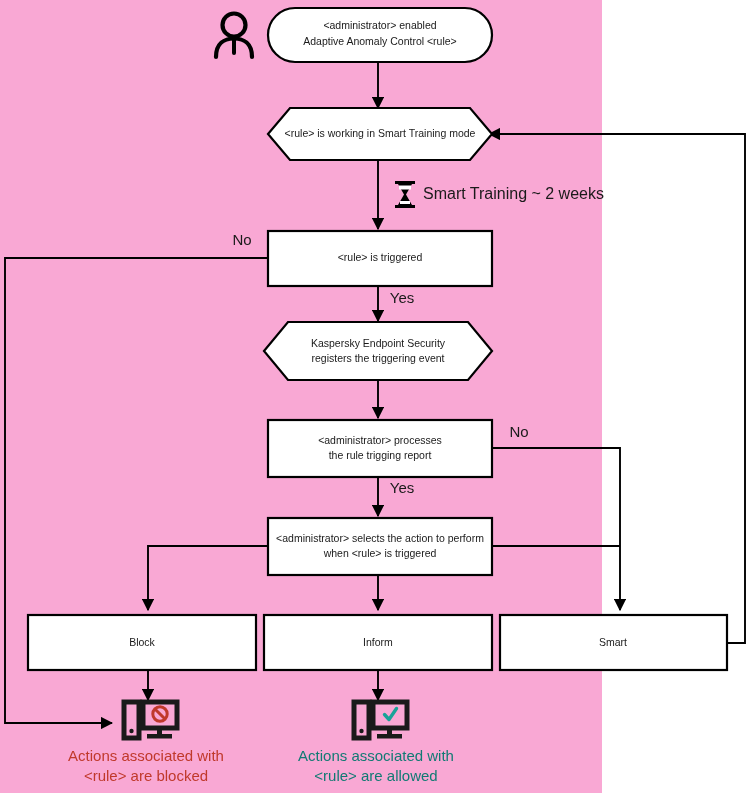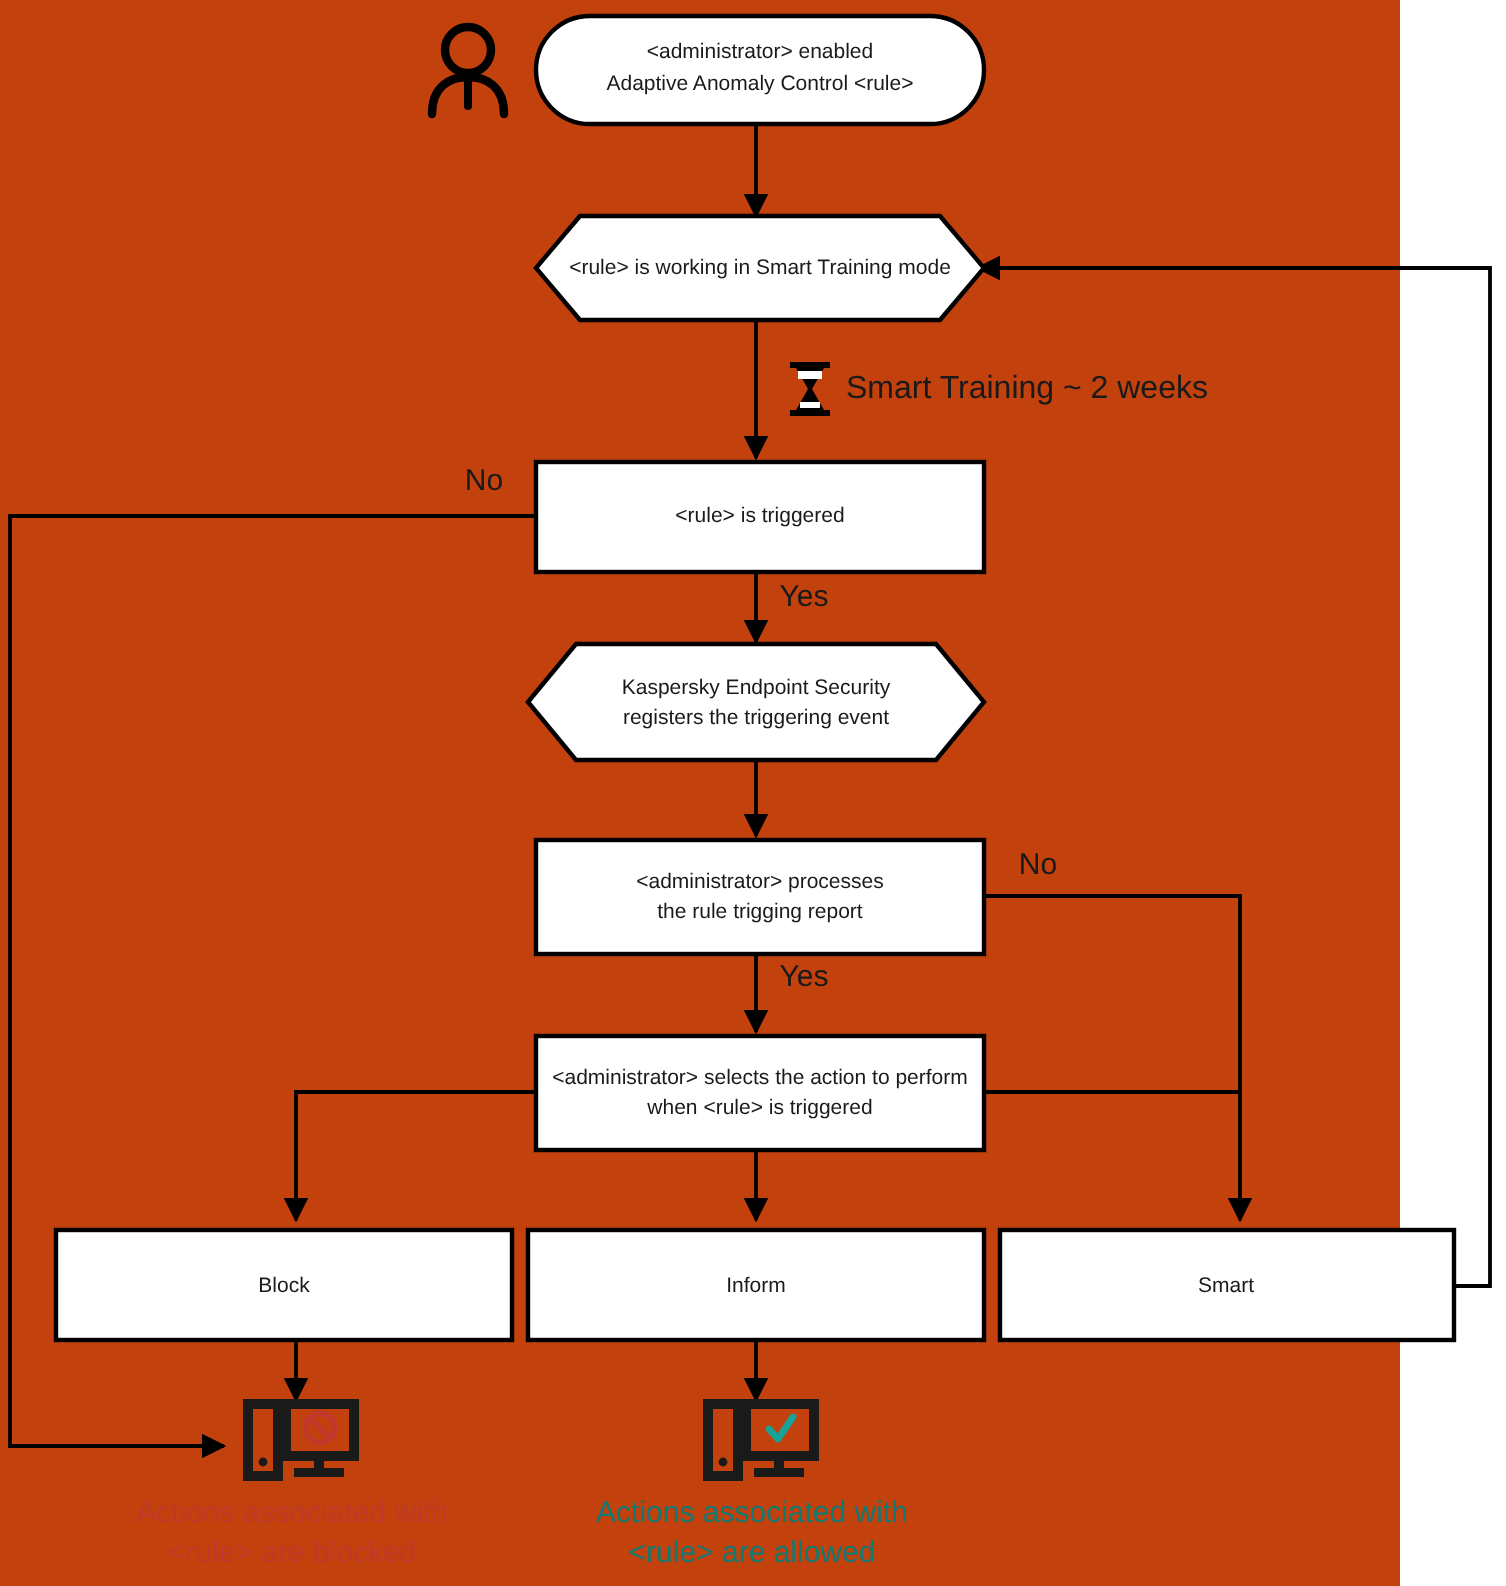--- a/index.html
+++ b/index.html
@@ -8,23 +8,23 @@
     background: #ffffff;
   }
   body {
     width: 753px;
     height: 793px;
     font-family: "Liberation Sans", sans-serif;
     overflow: hidden;
   }
   #canvas {
     position: relative;
-    width: 700px;
+    width: 602px;
     height: 793px;
-    background: #c2410c;
+    background: #f9a8d4;
   }
   svg.flow {
     position: absolute;
     left: 0;
     top: 0;
     width: 753px;
     height: 793px;
   }
   .shape-outline {
     fill: #ffffff;

